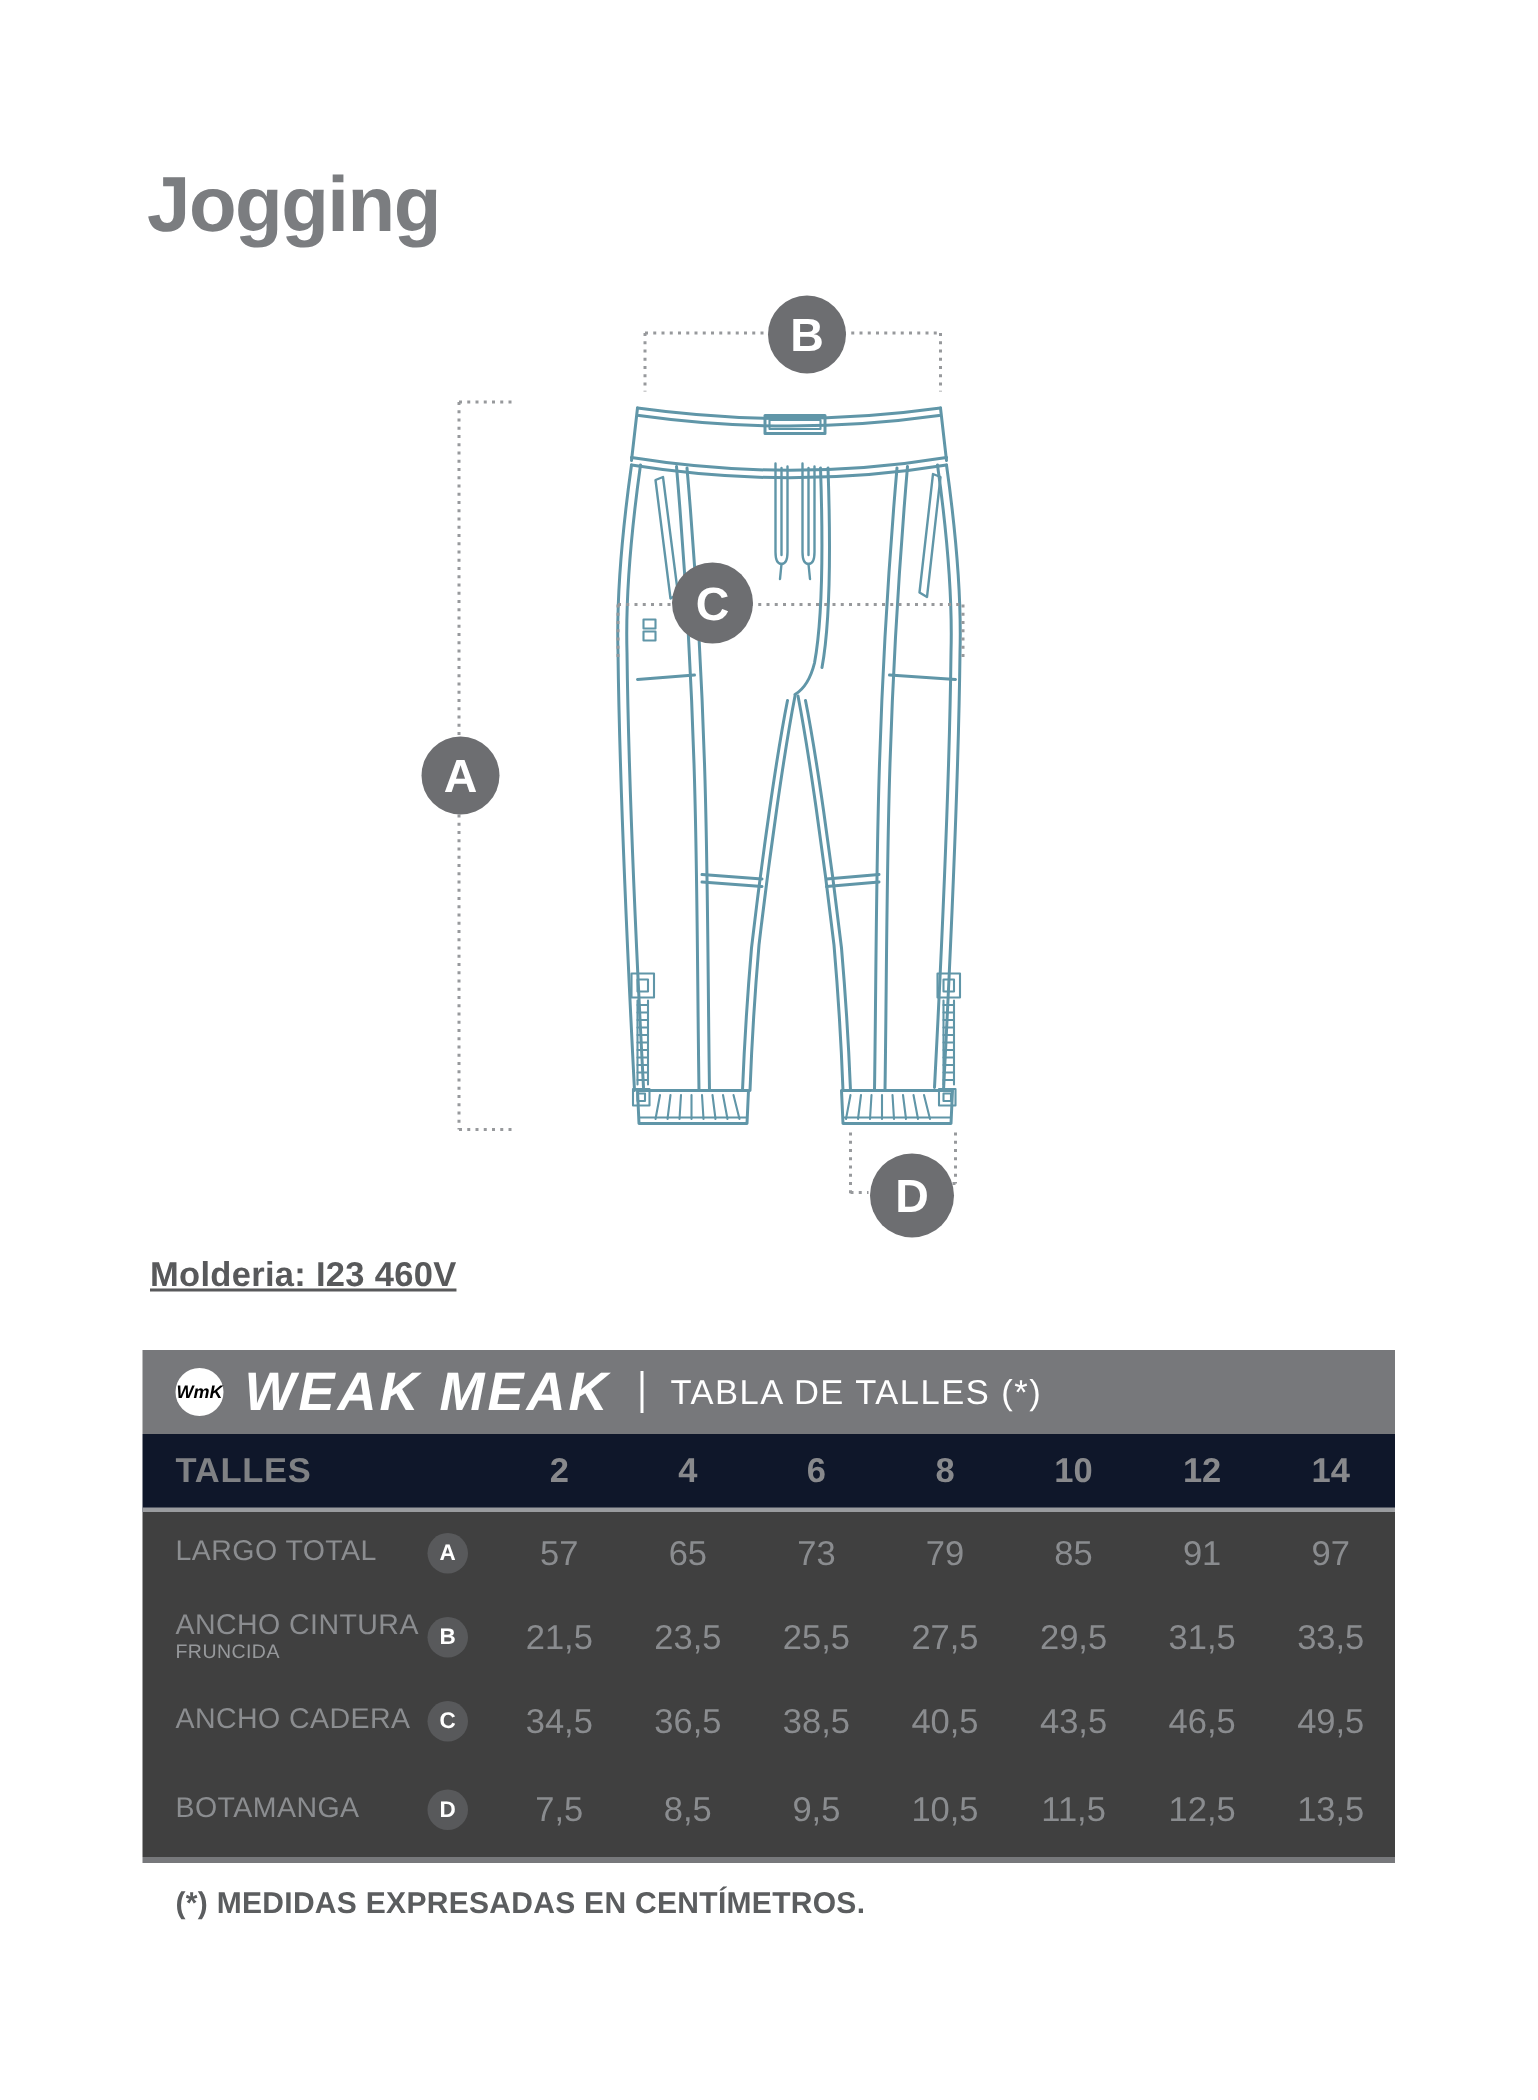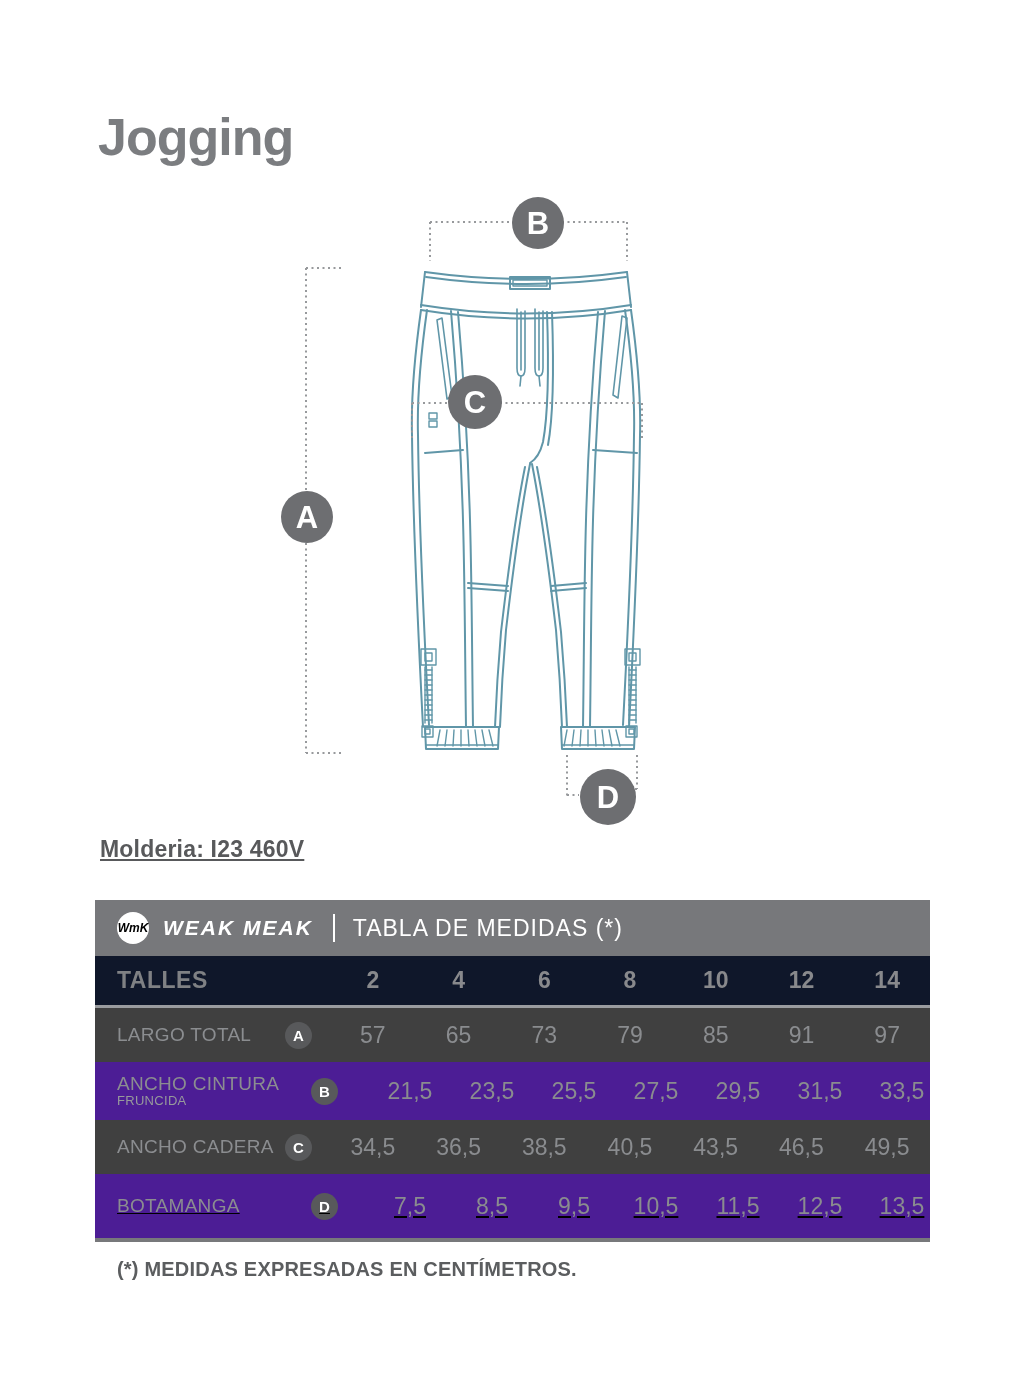--- a/index.html
+++ b/index.html
@@ -23,40 +23,40 @@
   }
   .t-header{
     height:56px;background:#77787b;display:flex;align-items:center;
   }
   .logo-circle{
     width:32px;height:32px;border-radius:50%;background:#ffffff;
     margin-left:22px;display:flex;align-items:center;justify-content:center;
     color:#000000;font-weight:bold;font-style:italic;font-size:12px;flex:0 0 auto;
   }
   .brand{
-    color:#ffffff;font-weight:bold;font-style:italic;font-size:21px;
+    color:#ffffff;font-weight:bold;font-style:italic;font-size:36px;
     letter-spacing:2px;margin-left:14px;white-space:nowrap;
   }
   .hsep{width:2px;height:28px;background:#ffffff;margin:0 18px 0 20px;flex:0 0 auto;}
   .t-title{color:#ffffff;font-size:23px;letter-spacing:1px;white-space:nowrap;}
   .grid-row{
     display:grid;grid-template-columns:190px 45px repeat(7,1fr);
     align-items:center;
   }
   .sizes-row{
     height:49px;background:#0f172a;border-bottom:3px solid #9a9c9f;
   }
   .sizes-label{
     padding-left:22px;font-size:23px;font-weight:bold;color:#7f8184;letter-spacing:0.5px;
   }
   .size-cell{text-align:center;font-size:23px;font-weight:bold;color:#88898c;}
   .data-row{height:54px;background:#404040;}
-  .data-row.alt{background:#4c1d95;gap:26px;}
+  .data-row.alt{background:#404040;}
   .data-row.tall{height:58px;}
-  .data-row.short{height:64px;text-decoration:underline;}
+  .data-row.short{height:64px;}
   .row-label{
     padding-left:22px;font-size:19px;color:#8b8d90;letter-spacing:0.3px;line-height:1.15;
   }
   .row-sublabel{display:block;font-size:13px;color:#97999c;letter-spacing:0.3px;}
   .row-sublabel:empty{display:none;}
   .badge{
     width:27px;height:27px;border-radius:50%;background:#58595b;color:#ffffff;
     font-weight:bold;font-size:15px;display:flex;align-items:center;justify-content:center;
   }
   .val{text-align:center;font-size:23px;color:#8a8c8f;}
@@ -176,21 +176,21 @@
   </g>
 </svg>
 
 <div class="molderia">Molderia: I23 460V</div>
 
 <div class="size-table">
   <div class="t-header">
     <div class="logo-circle">WmK</div>
     <div class="brand">WEAK MEAK</div>
     <div class="hsep"></div>
-    <div class="t-title">TABLA DE MEDIDAS (*)</div>
+    <div class="t-title">TABLA DE TALLES (*)</div>
   </div>
 
   <div class="grid-row sizes-row">
     <div class="sizes-label">TALLES</div>
     <div></div>
     <div class="size-cell">2</div>
     <div class="size-cell">4</div>
     <div class="size-cell">6</div>
     <div class="size-cell">8</div>
     <div class="size-cell">10</div>

